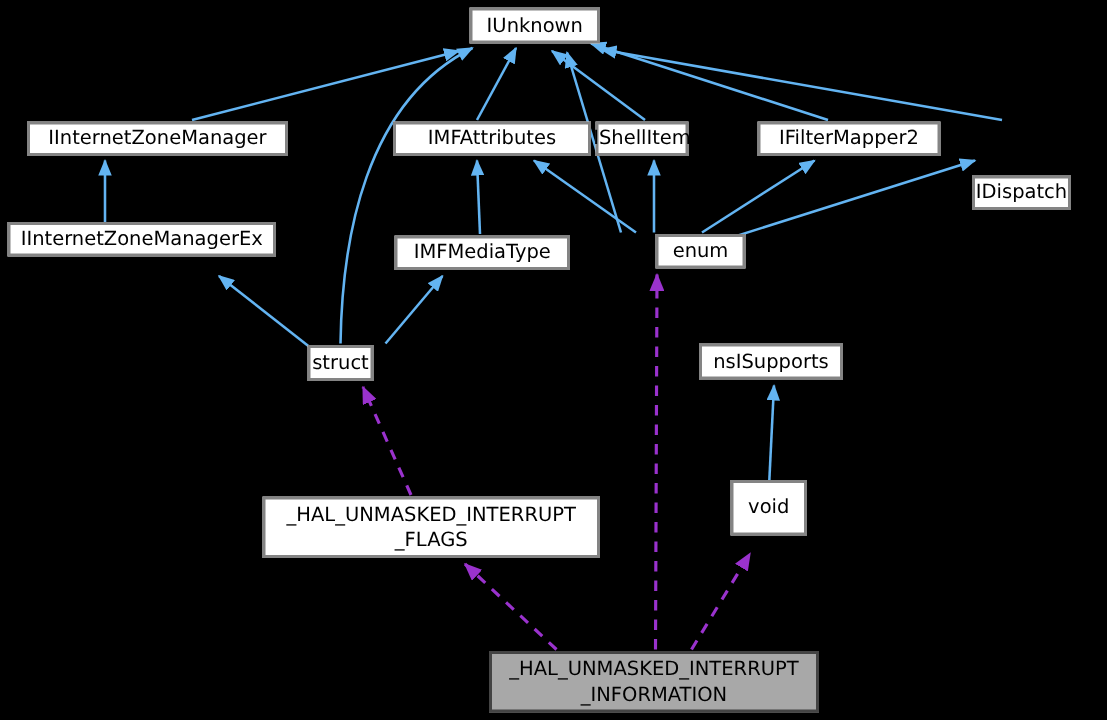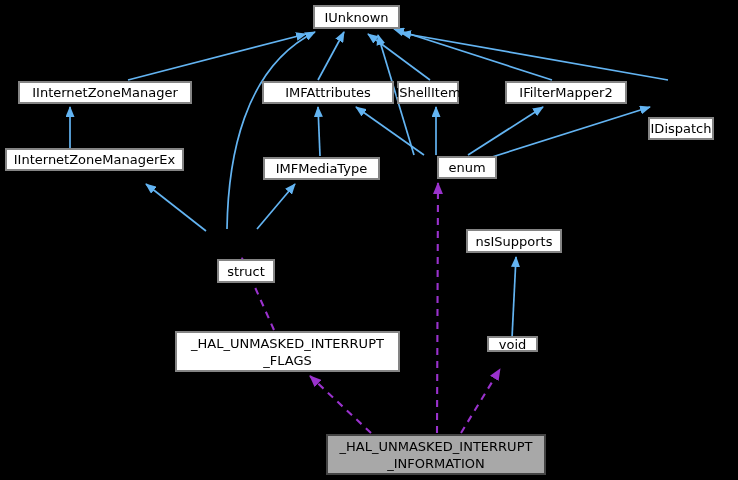--- a/index.html
+++ b/index.html
@@ -91,21 +91,21 @@
   <div id="node-layer">
       <div class="node" style="left: 313px; top: 5px; width: 87px; height: 24px;">IUnknown</div>
       <div class="node" style="left: 18px; top: 81px; width: 174px; height: 23px;">IInternetZoneManager</div>
       <div class="node" style="left: 262px; top: 81px; width: 132px; height: 23px;">IMFAttributes</div>
       <div class="node" style="left: 397px; top: 81px; width: 62px; height: 23px;">IShellItem</div>
       <div class="node" style="left: 505px; top: 81px; width: 122px; height: 23px;">IFilterMapper2</div>
       <div class="node" style="left: 648px; top: 81px; width: 66px; height: 23px; margin-top: 36px;">IDispatch</div>
       <div class="node" style="left: 5px; top: 148px; width: 179px; height: 23px;">IInternetZoneManagerEx</div>
       <div class="node" style="left: 263px; top: 157px; width: 117px; height: 23px;">IMFMediaType</div>
       <div class="node" style="left: 412px; top: 156px; width: 60px; height: 23px; margin-left: 25px;">enum</div>
-      <div class="node" style="left: 217px; top: 230px; width: 58px; height: 24px; margin-top: 29px;">struct</div>
+      <div class="node" style="left: 205px; top: 230px; width: 44px; height: 24px;">struct</div>
       <div class="node" style="left: 466px; top: 229px; width: 96px; height: 24px;">nsISupports</div>
       <div class="node" style="left: 175px; top: 331px; width: 225px; height: 41px;">_HAL_UNMASKED_INTERRUPT
 _FLAGS</div>
-      <div class="node" style="left: 487px; top: 336px; width: 51px; height: 16px;">void</div>
+      <div class="node" style="left: 487px; top: 320px; width: 51px; height: 37px;">void</div>
       <div class="node focus" style="left: 326px; top: 434px; width: 220px; height: 41px;">_HAL_UNMASKED_INTERRUPT
 _INFORMATION</div>
     </div>
 </div>
 
 </body></html>

